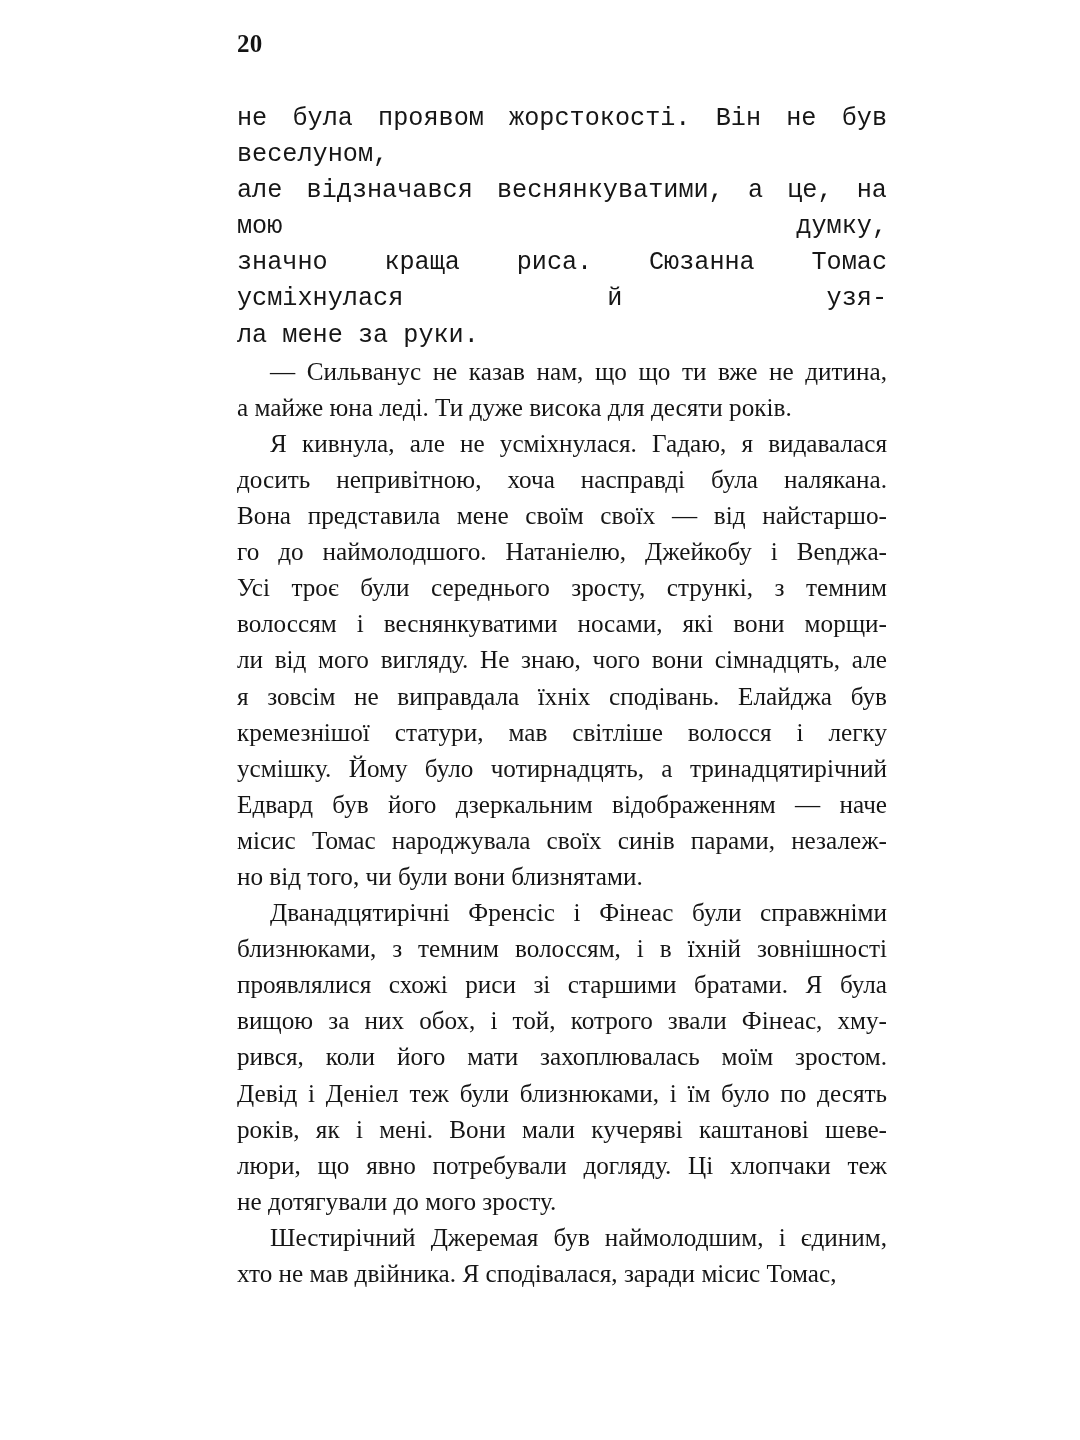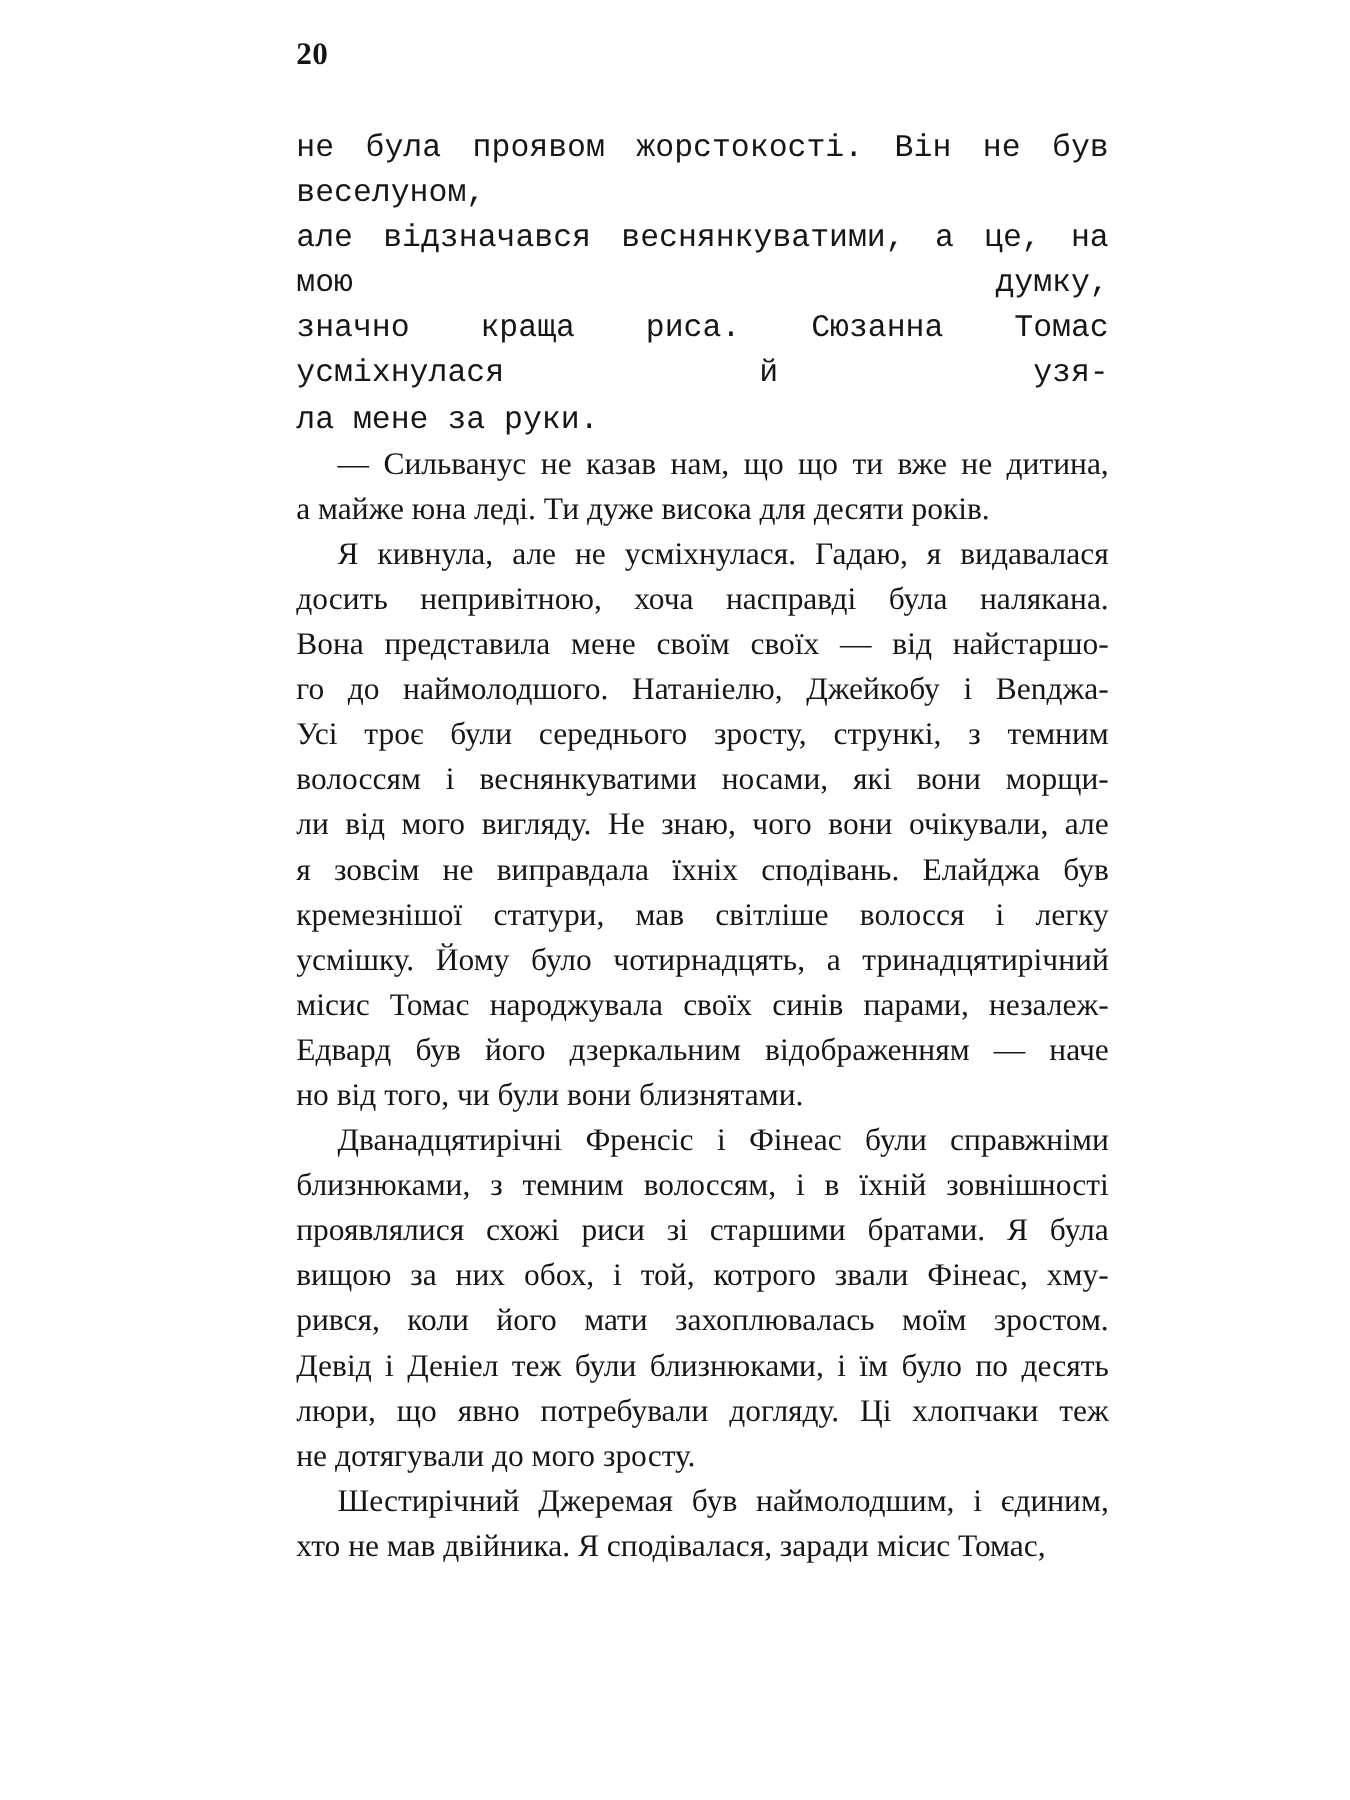--- a/index.html
+++ b/index.html
@@ -102,36 +102,37 @@
       <span class="line last">а майже юна леді. Ти дуже висока для десяти років.</span>
     </p>
 
     <p class="para">
       <span class="line indent">Я кивнула, але не усміхнулася. Гадаю, я видавалася</span>
       <span class="line">досить непривітною, хоча насправді була налякана.</span>
       <span class="line">Вона представила мене своїм своїх — від найстаршо-</span>
       <span class="line">го до наймолодшого. Натаніелю, Джейкобу і Benджа-</span>
       <span class="line">Усі троє були середнього зросту, стрункі, з темним</span>
       <span class="line">волоссям і веснянкуватими носами, які вони морщи-</span>
-      <span class="line">ли від мого вигляду. Не знаю, чого вони очікували, але</span>
+      <span class="line">ли від мого вигляду. Не знаю, чого вони сімнадцять, але</span>
       <span class="line">я зовсім не виправдала їхніх сподівань. Елайджа був</span>
       <span class="line">кремезнішої статури, мав світліше волосся і легку</span>
       <span class="line">усмішку. Йому було чотирнадцять, а тринадцятирічний</span>
+      <span class="line">Едвард був його дзеркальним відображенням — наче</span>
       <span class="line">місис Томас народжувала своїх синів парами, незалеж-</span>
-      <span class="line">Едвард був його дзеркальним відображенням — наче</span>
       <span class="line last">но від того, чи були вони близнятами.</span>
     </p>
 
     <p class="para">
       <span class="line indent">Дванадцятирічні Френсіс і Фінеас були справжніми</span>
       <span class="line">близнюками, з темним волоссям, і в їхній зовнішності</span>
       <span class="line">проявлялися схожі риси зі старшими братами. Я була</span>
       <span class="line">вищою за них обох, і той, котрого звали Фінеас, хму-</span>
       <span class="line">рився, коли його мати захоплювалась моїм зростом.</span>
       <span class="line">Девід і Деніел теж були близнюками, і їм було по десять</span>
+      <span class="line">років, як і мені. Вони мали кучеряві каштанові шеве-</span>
       <span class="line">люри, що явно потребували догляду. Ці хлопчаки теж</span>
       <span class="line last">не дотягували до мого зросту.</span>
     </p>
 
     <p class="para">
       <span class="line indent">Шестирічний Джеремая був наймолодшим, і єдиним,</span>
       <span class="line last">хто не мав двійника. Я сподівалася, заради місис Томас,</span>
     </p>
 
   </div>

